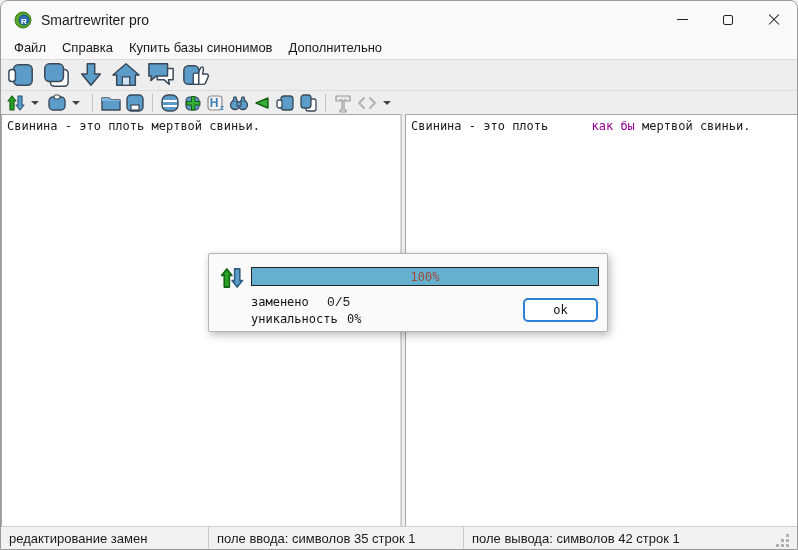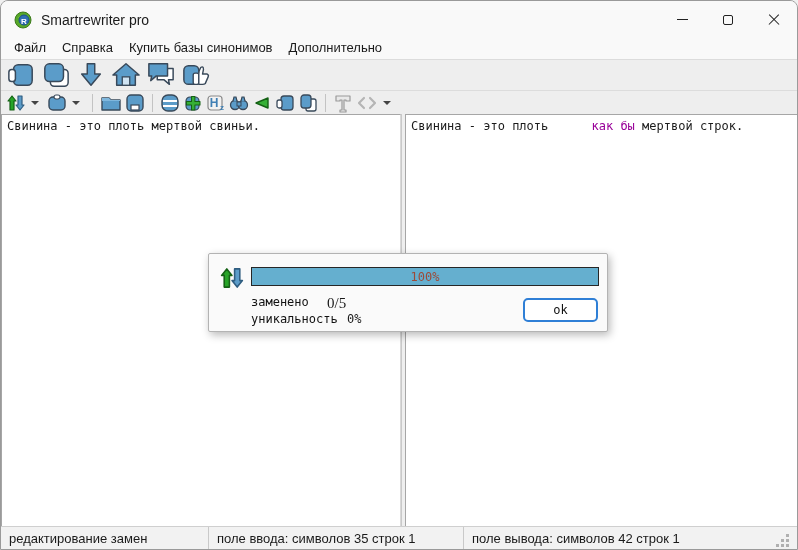--- a/index.html
+++ b/index.html
@@ -53,21 +53,21 @@
   .dialog { position:absolute; left:207px; top:252px; width:400px; height:79px; background:#fafafa;
             border:1px solid #b3b3b3; border-radius:2px; box-shadow:2px 3px 8px rgba(0,0,0,.28); }
   .dlg-icon { position:absolute; left:9px; top:11px; }
   .progress { position:absolute; left:42px; top:13px; width:348px; height:19px; border:1px solid #262626; background:#e8e8e8; }
   .progress-fill { height:100%; background:#65afcf; }
   .progress-label { position:absolute; left:0; top:2px; width:100%; text-align:center;
                     font-family:"DejaVu Sans Mono", monospace; font-size:12px; color:#9c4a38; }
   .dlg-row { position:absolute; left:42px; font-family:"DejaVu Sans Mono", monospace; font-size:12px; color:#111; }
   .row-replaced { top:41px; }
   .row-unique   { top:58px; }
-  .dlg-val1 { position:absolute; left:118px; top:41px; font-family:Liberation Serif, serif; font-size:15px; }
+  .dlg-val1 { position:absolute; left:118px; top:41px; font-family:Liberation Mono, monospace; font-size:13px; }
   .dlg-val2 { position:absolute; left:138px; top:58px; font-family:"DejaVu Sans Mono", monospace; font-size:12px; }
   .ok-btn { position:absolute; left:314px; top:44px; width:75px; height:24px; background:#fff;
             border:2px solid #2f7fd6; border-radius:5px; font-family:"DejaVu Sans Mono", monospace; font-size:12px; color:#111;
             display:flex; align-items:center; justify-content:center; cursor:default; }
   svg { display:block; }
 </style>
 </head>
 <body>
 
 <div class="titlebar">
@@ -224,21 +224,21 @@
   </div>
   <span class="dd"></span>
 </div>
 
 <div class="panes">
   <div class="pane pane-left">
     <span>Свинина - это плоть мертвой свиньи.</span>
   </div>
   <div class="pane-gap"></div>
   <div class="pane pane-right">
-    <span>Свинина - это плоть </span><span id="hl" style="color: rgb(153, 0, 153); padding-left: 36px;">как бы</span><span> мертвой строк.</span>
+    <span>Свинина - это плоть </span><span id="hl" style="color: rgb(153, 0, 153); padding-left: 36px;">как бы</span><span> мертвой свиньи.</span>
   </div>
 </div>
 
 <div class="dialog">
   <svg class="dlg-icon" width="28" height="26" viewBox="0 0 20 20">
     <path d="M4 17 V8 h-2 L6 3 l4 5 H8 v9 z" fill="#27a427" stroke="#146114" stroke-width="1.2" stroke-linejoin="round"></path>
     <path d="M12 3 v9 h-2 l4 5 4 -5 h-2 V3 z" fill="#5b9cc9" stroke="#2f5d80" stroke-width="1.2" stroke-linejoin="round"></path>
   </svg>
   <div class="progress">
     <div class="progress-fill" style="width: 100%;"></div>

